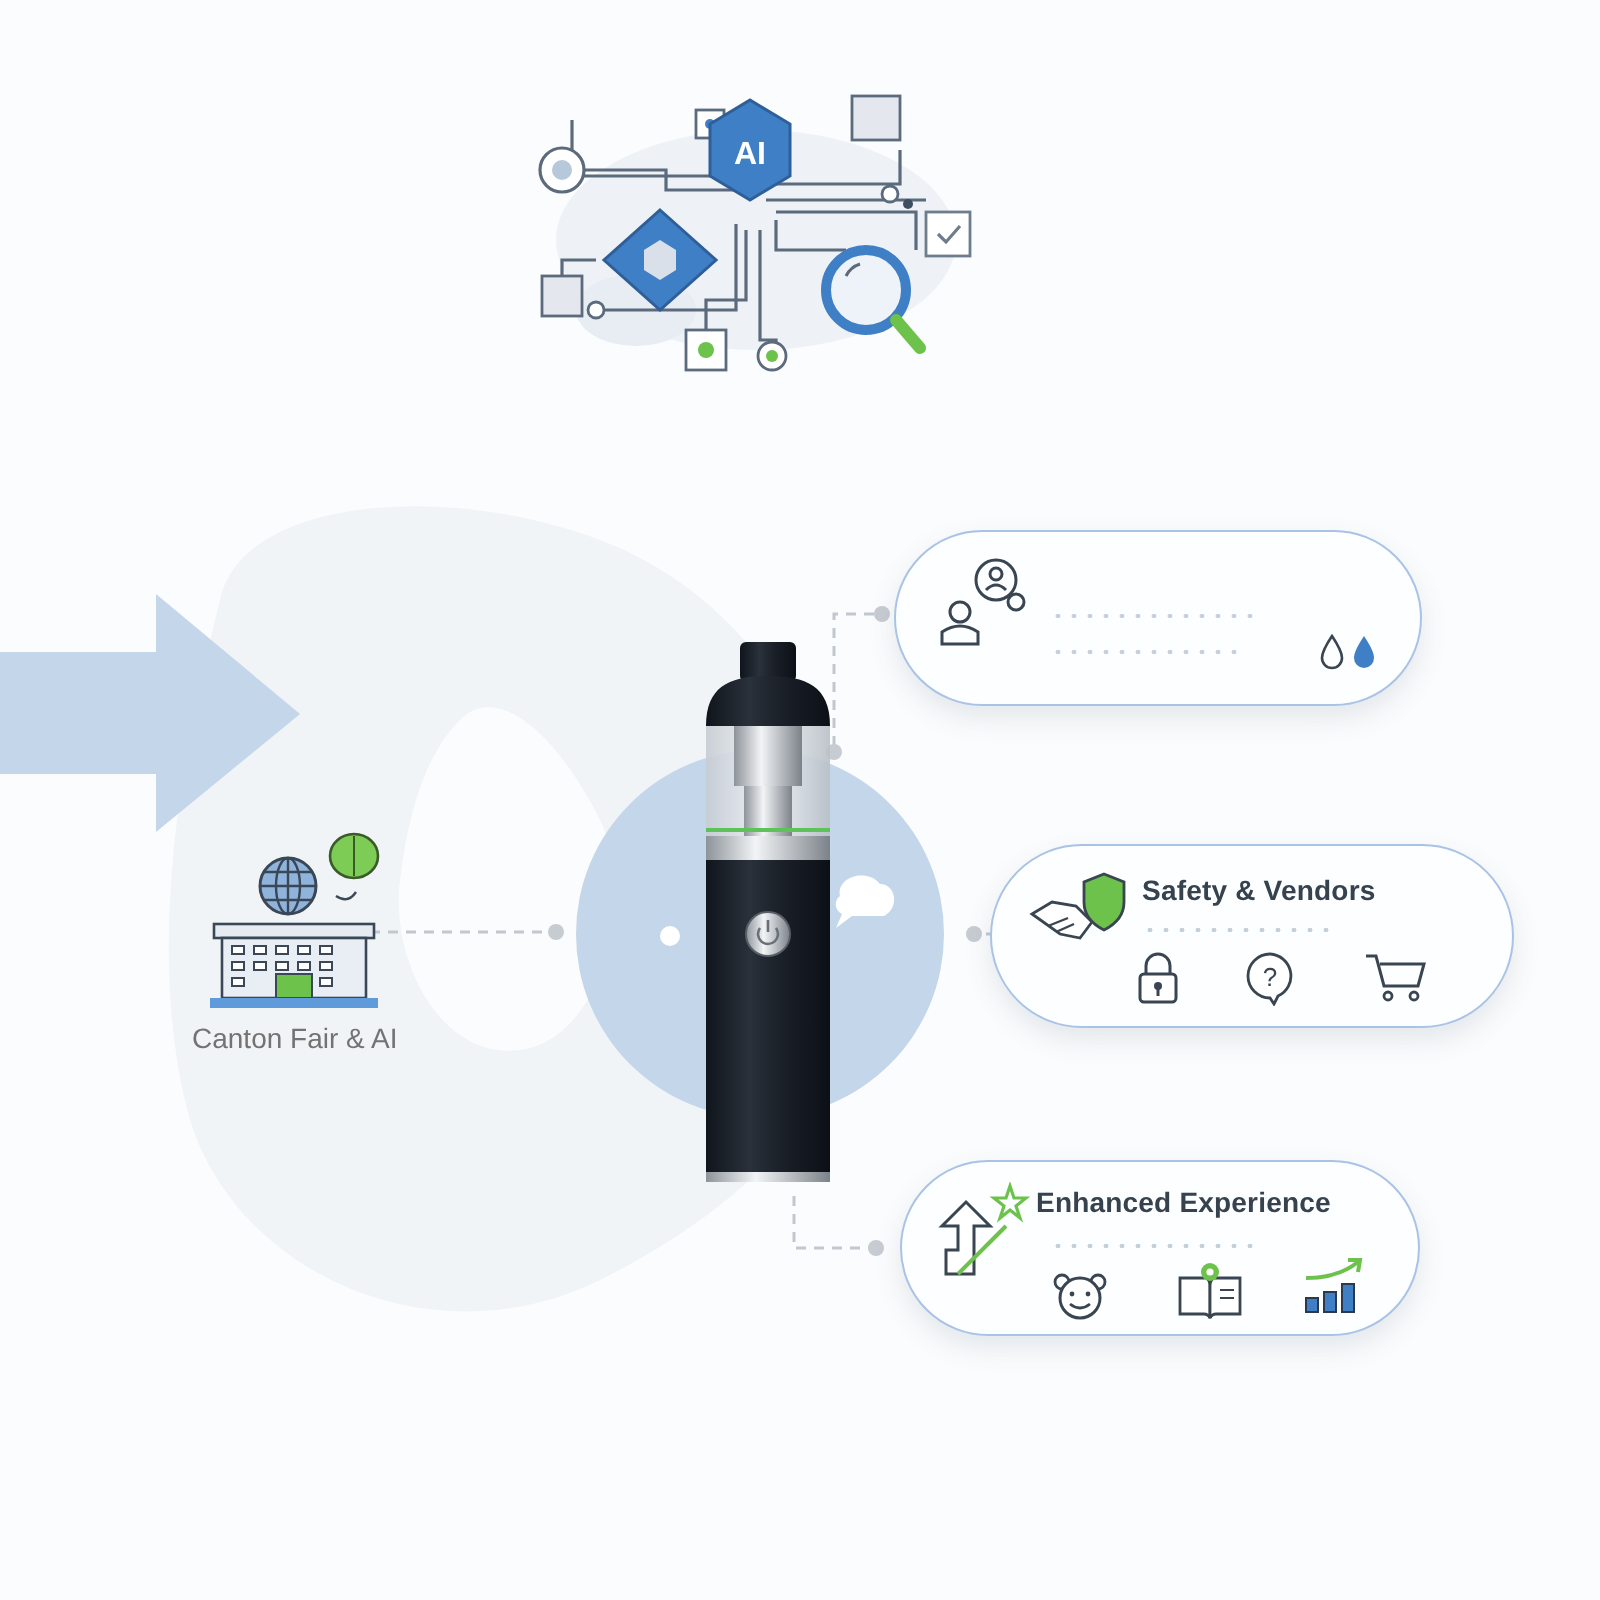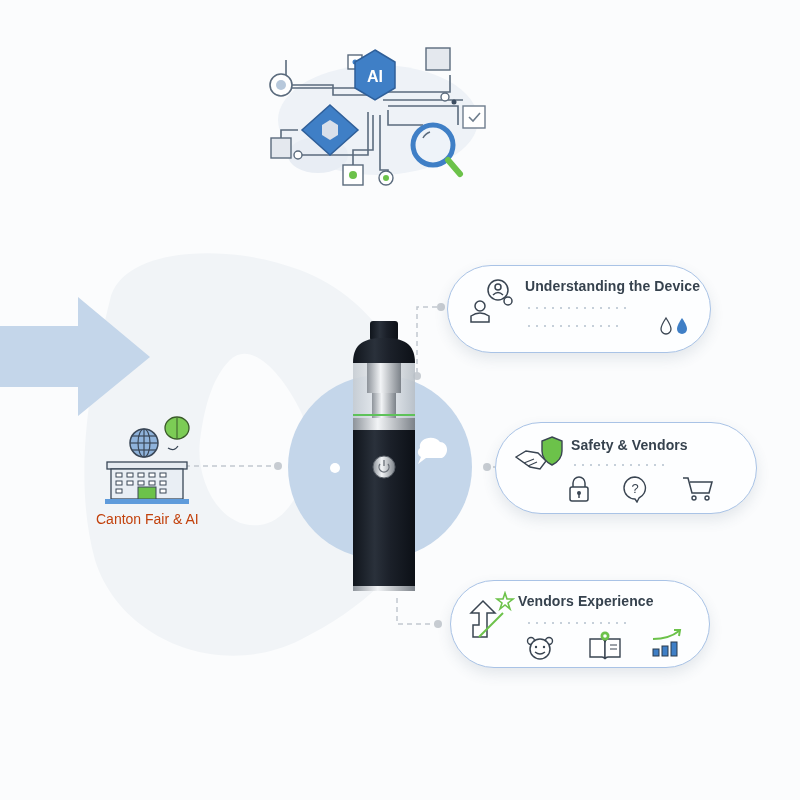--- a/index.html
+++ b/index.html
@@ -1,21 +1,21 @@
 <!DOCTYPE html>
 <html><head>
 <meta charset="utf-8">
 <style>
   html,body{margin:0;padding:0;}
   body{width:800px;height:800px;background:#fbfcfd;position:relative;overflow:hidden;font-family:"Liberation Sans","DejaVu Sans",sans-serif;color:#2f3a46;}
   .abs{position:absolute;}
   .card{position:absolute;background:#fdfeff;border:1.5px solid #a9c3e6;border-radius:60px;box-shadow:0 6px 14px rgba(60,80,110,0.12);}
   .card-title{position:absolute;font-size:14px;font-weight:bold;color:#36424e;letter-spacing:0.1px;white-space:nowrap;}
   .dots{position:absolute;height:2px;background-image:radial-gradient(circle,#c6d0da 1px,transparent 1.4px);background-size:8px 2px;}
-  .label{font-size:14px;color:#c2410c;white-space:nowrap;}
+  .label{font-size:14px;color:#737373;white-space:nowrap;}
   svg{display:block;}
 </style>
 </head>
 <body>
 
 <svg class="abs" style="left:0;top:0" width="800" height="800">
 
   <path d="M110 300 C 120 250, 220 240, 300 270 C 380 300, 420 380, 430 450 C 440 540, 380 600, 300 640 C 220 680, 120 640, 95 560 C 70 470, 95 360, 110 300 Z" fill="#f1f4f7"></path>
 
   <path d="M230 360 C 250 340, 280 370, 300 410 C 320 450, 300 520, 260 525 C 220 530, 195 480, 200 440 C 205 400, 215 375, 230 360 Z" fill="#fbfcfd"></path>
@@ -176,21 +176,20 @@
   <svg class="abs" style="left:20px;top:10px" width="50" height="50" viewBox="0 0 50 50">
     <g stroke="#3a4552" stroke-width="1.5" fill="none">
       <circle cx="30" cy="14" r="10"></circle>
         <circle cx="30" cy="11" r="3"></circle>
         <path d="M25 19 Q30 14 35 19"></path>
       <circle cx="40" cy="25" r="4"></circle>
       <circle cx="12" cy="30" r="5"></circle>
         <path d="M3 46 L3 40 Q12 34 21 40 L21 46 Z"></path>
     </g>
   </svg>
-  <div class="card-title" style="left:77px;top:12px;">Understanding the Device</div>
   <div class="dots" style="left:77px;top:41px;width:104px;"></div>
   <div class="dots" style="left:77px;top:59px;width:96px;"></div>
   <svg class="abs" style="left:210px;top:50px" width="40" height="20" viewBox="0 0 40 20">
     <path d="M8 2 C 4 8, 3 11, 3 13 A5 5 0 0 0 13 13 C 13 11, 12 8, 8 2 Z" fill="none" stroke="#3a4552" stroke-width="1.3"></path>
     <path d="M24 2 C 20 8, 19 11, 19 13 A5 5 0 0 0 29 13 C 29 11, 28 8, 24 2 Z" fill="#3f7fc6"></path>
   </svg>
 </div>
 
 <div class="card" style="left:495px;top:422px;width:260px;height:90px;text-align:right;">
   <svg class="abs" style="left:16px;top:10px" width="52" height="42" viewBox="0 0 52 42">
@@ -216,21 +215,21 @@
     <circle cx="26" cy="23" r="2" fill="none" stroke="#3a4552" stroke-width="1.4"></circle>
   </svg>
 </div>
 
 <div class="card" style="left:450px;top:580px;width:258px;height:86px;">
   <svg class="abs" style="left:18px;top:10px" width="46" height="50" viewBox="0 0 46 50">
     <path d="M4 46 L4 34 L10 34 L10 22 L2 22 L14 10 L26 22 L18 22 L18 46 Z" fill="#fff" stroke="#3a4552" stroke-width="1.5"></path>
     <path d="M10 46 L26 30 L34 22" stroke="#6cc24a" stroke-width="2" fill="none"></path>
     <polygon points="36,2 38,8 44,8 39,12 41,18 36,14 31,18 33,12 28,8 34,8" fill="none" stroke="#6cc24a" stroke-width="1.6"></polygon>
   </svg>
-  <div class="card-title" style="left:67px;top:12px;">Vendors Experience</div>
+  <div class="card-title" style="left:67px;top:12px;">Enhanced Experience</div>
   <div class="dots" style="left:74px;top:41px;width:104px;"></div>
   <svg class="abs" style="left:75px;top:54px" width="28" height="26" viewBox="0 0 28 26">
     <circle cx="5" cy="6" r="3.5" fill="none" stroke="#3a4552" stroke-width="1.4"></circle>
     <circle cx="23" cy="6" r="3.5" fill="none" stroke="#3a4552" stroke-width="1.4"></circle>
     <circle cx="14" cy="14" r="10" fill="#fff" stroke="#3a4552" stroke-width="1.5"></circle>
     <circle cx="10" cy="12" r="1.2" fill="#3a4552"></circle>
       <circle cx="18" cy="12" r="1.2" fill="#3a4552"></circle>
     <path d="M9 17 Q14 21 19 17" stroke="#3a4552" stroke-width="1.4" fill="none"></path>
   </svg>
   <svg class="abs" style="left:137px;top:50px" width="34" height="30" viewBox="0 0 34 30">

